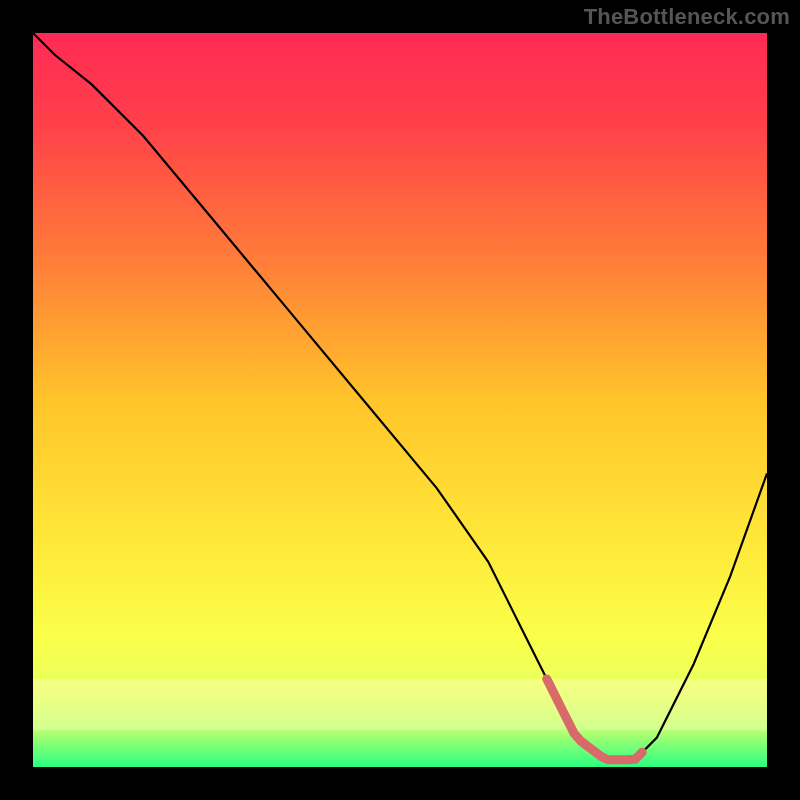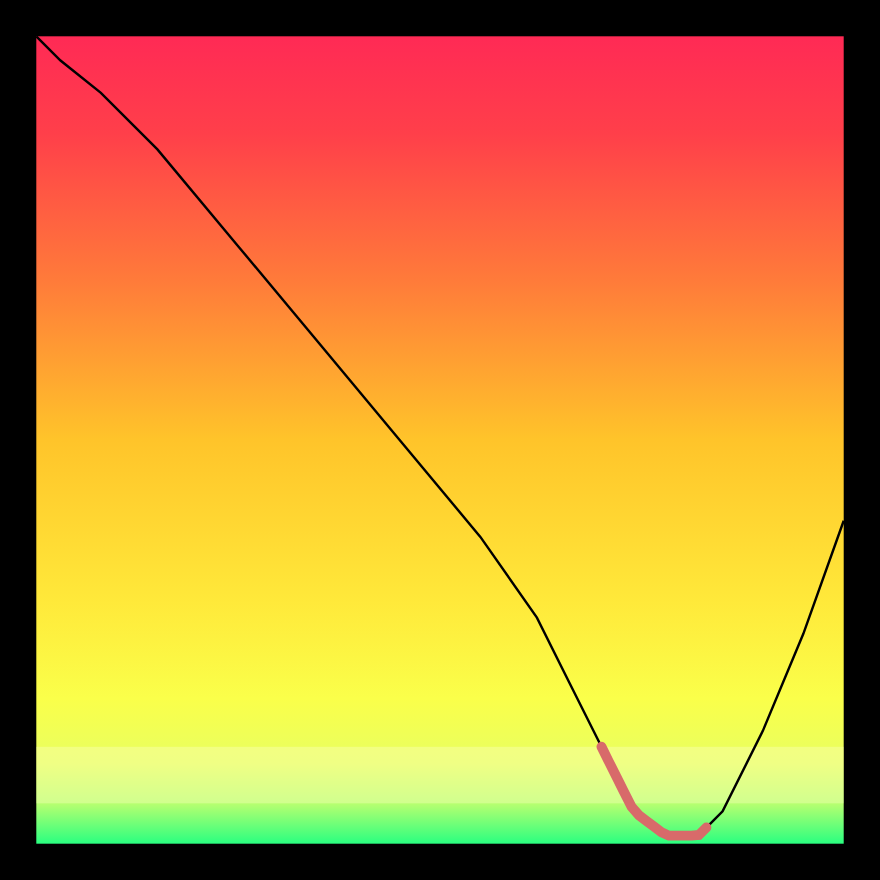--- a/index.html
+++ b/index.html
@@ -30,20 +30,21 @@
   svg {
     position: absolute;
     top: 0;
     left: 0;
   }
 </style>
 </head>
 <body>
 
 <div class="frame">
+  <div class="watermark">TheBottleneck.com</div>
 
   <svg id="plot" width="800" height="800">
     <defs>
       <linearGradient id="bg-grad" x1="0" y1="0" x2="0" y2="1">
           <stop offset="0%" stop-color="#ff2a55"></stop>
           <stop offset="12%" stop-color="#ff3f4a"></stop>
           <stop offset="30%" stop-color="#ff7a3a"></stop>
           <stop offset="50%" stop-color="#ffc42a"></stop>
           <stop offset="70%" stop-color="#ffe93a"></stop>
           <stop offset="82%" stop-color="#faff4a"></stop>

